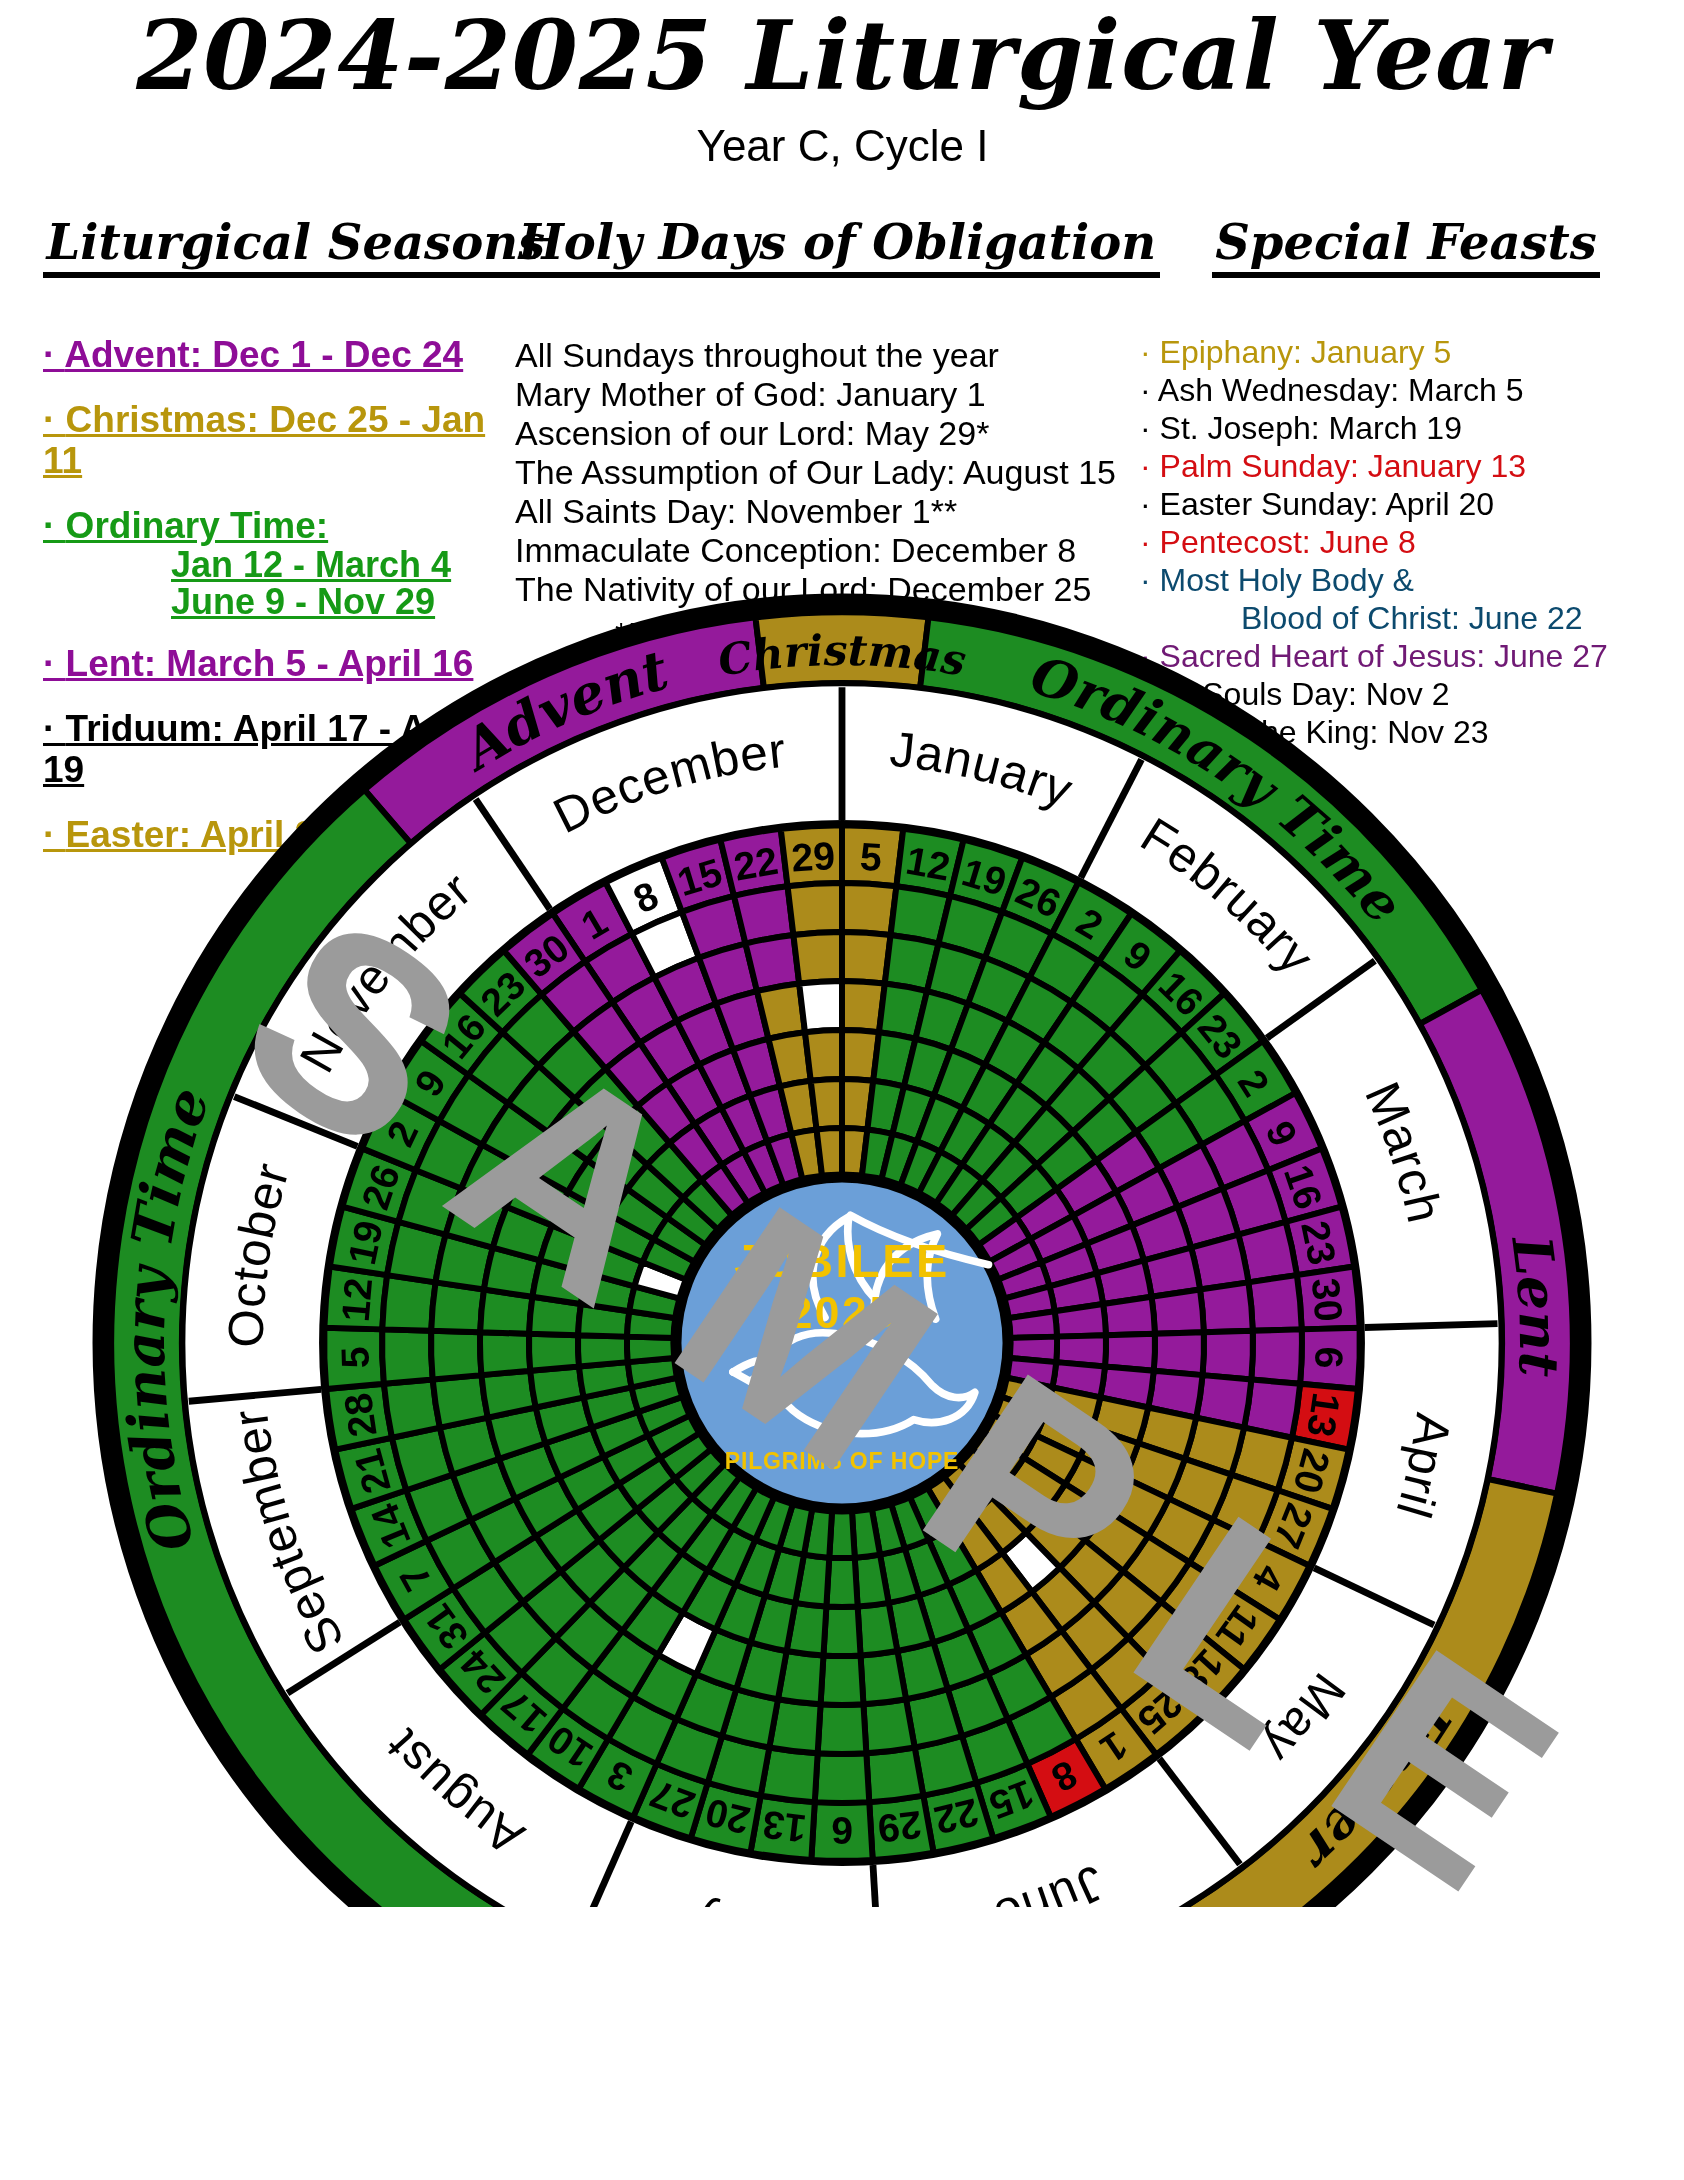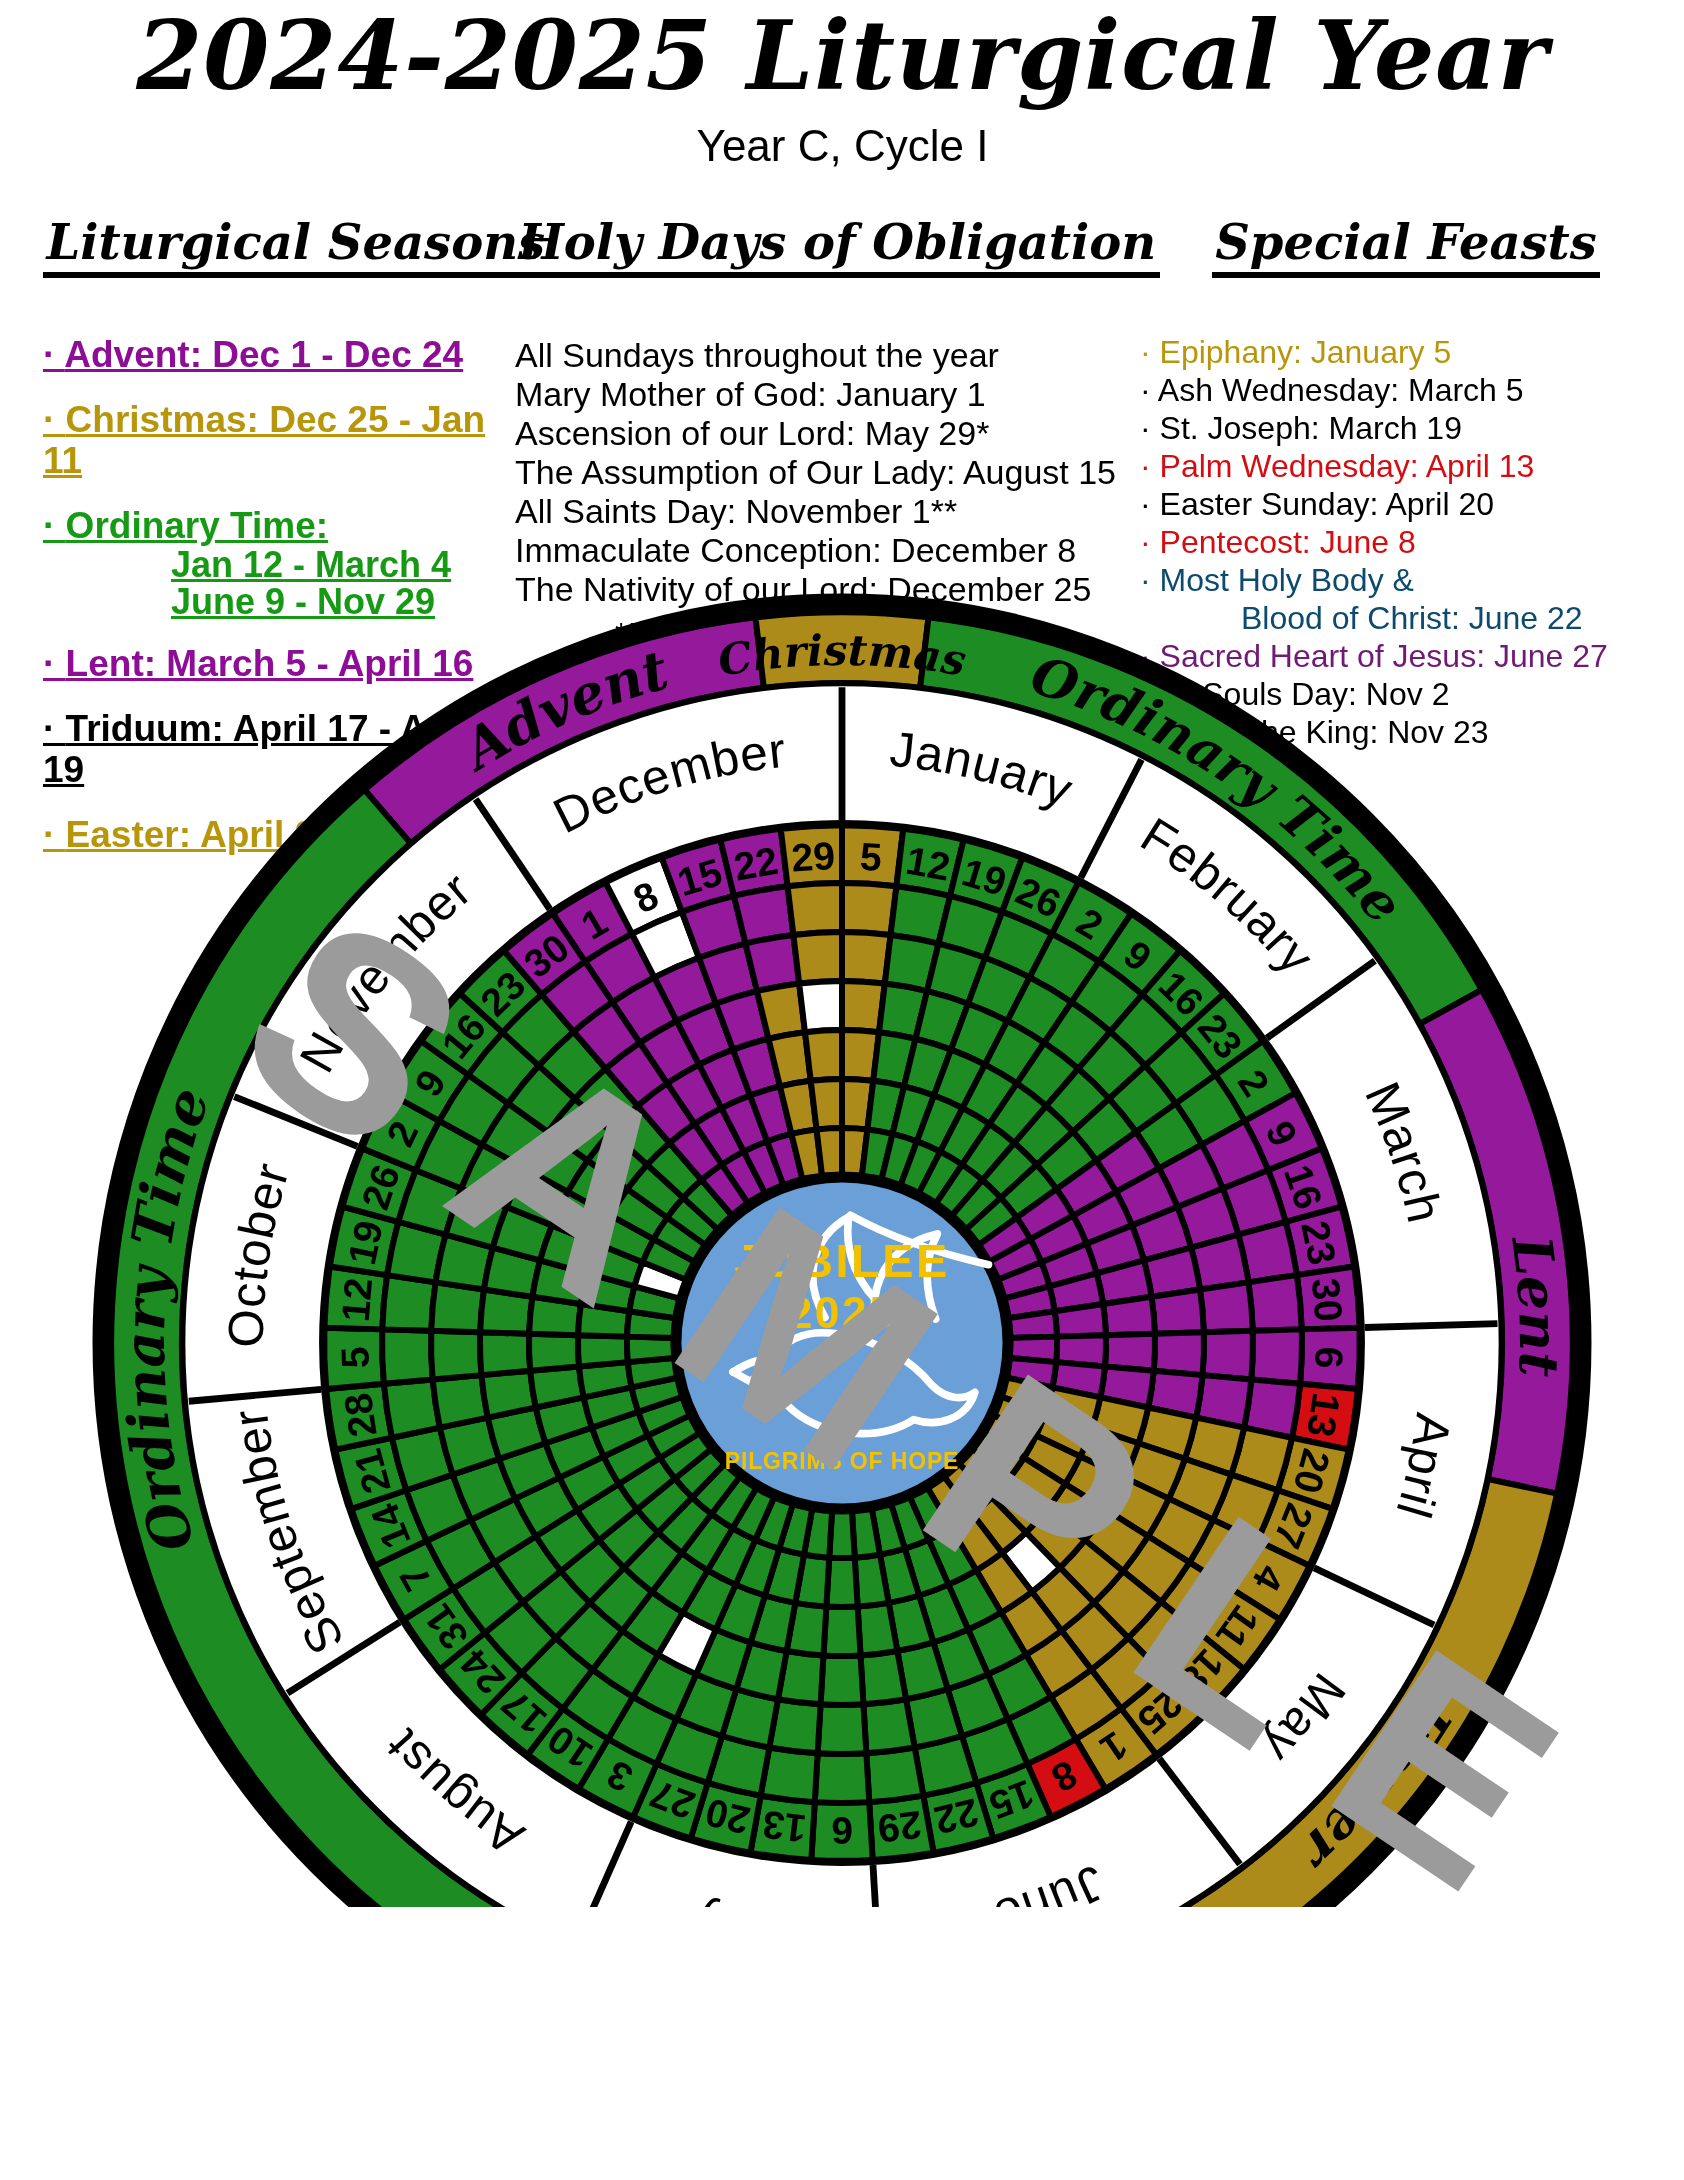--- a/index.html
+++ b/index.html
@@ -66,21 +66,21 @@
     <div class="hd-foot">*Not an obligation in all diocese</div>
     <div class="hd-foot">**Not an obligation in 2025</div>
   </section>
 
   <section class="panel" id="feasts-panel">
     <div class="ph-wrap"><h2 class="panel-heading">Special Feasts</h2></div>
     <ul class="feast-list">
         <li style="color: rgb(184, 150, 12);">Epiphany: January 5</li>
         <li style="color: rgb(0, 0, 0);">Ash Wednesday: March 5</li>
         <li style="color: rgb(0, 0, 0);">St. Joseph: March 19</li>
-        <li style="color: rgb(212, 13, 18);">Palm Wednesday: April 13</li>
+        <li style="color: rgb(212, 13, 18);">Palm Sunday: January 13</li>
         <li style="color: rgb(0, 0, 0);">Easter Sunday: April 20</li>
         <li style="color: rgb(212, 13, 18);">Pentecost: June 8</li>
         <li style="color: #0c4a6e;">Most Holy Body &amp;<div class="sub">Blood of Christ: June 22</div></li>
         <li style="color: #701a75;">Sacred Heart of Jesus: June 27</li>
         <li style="color: rgb(0, 0, 0);">All Souls Day: Nov 2</li>
         <li style="color: rgb(0, 0, 0);">Christ the King: Nov 23</li>
       </ul>
   </section>
 
   <svg id="wheel" viewBox="-890 -890 1780 1780">

